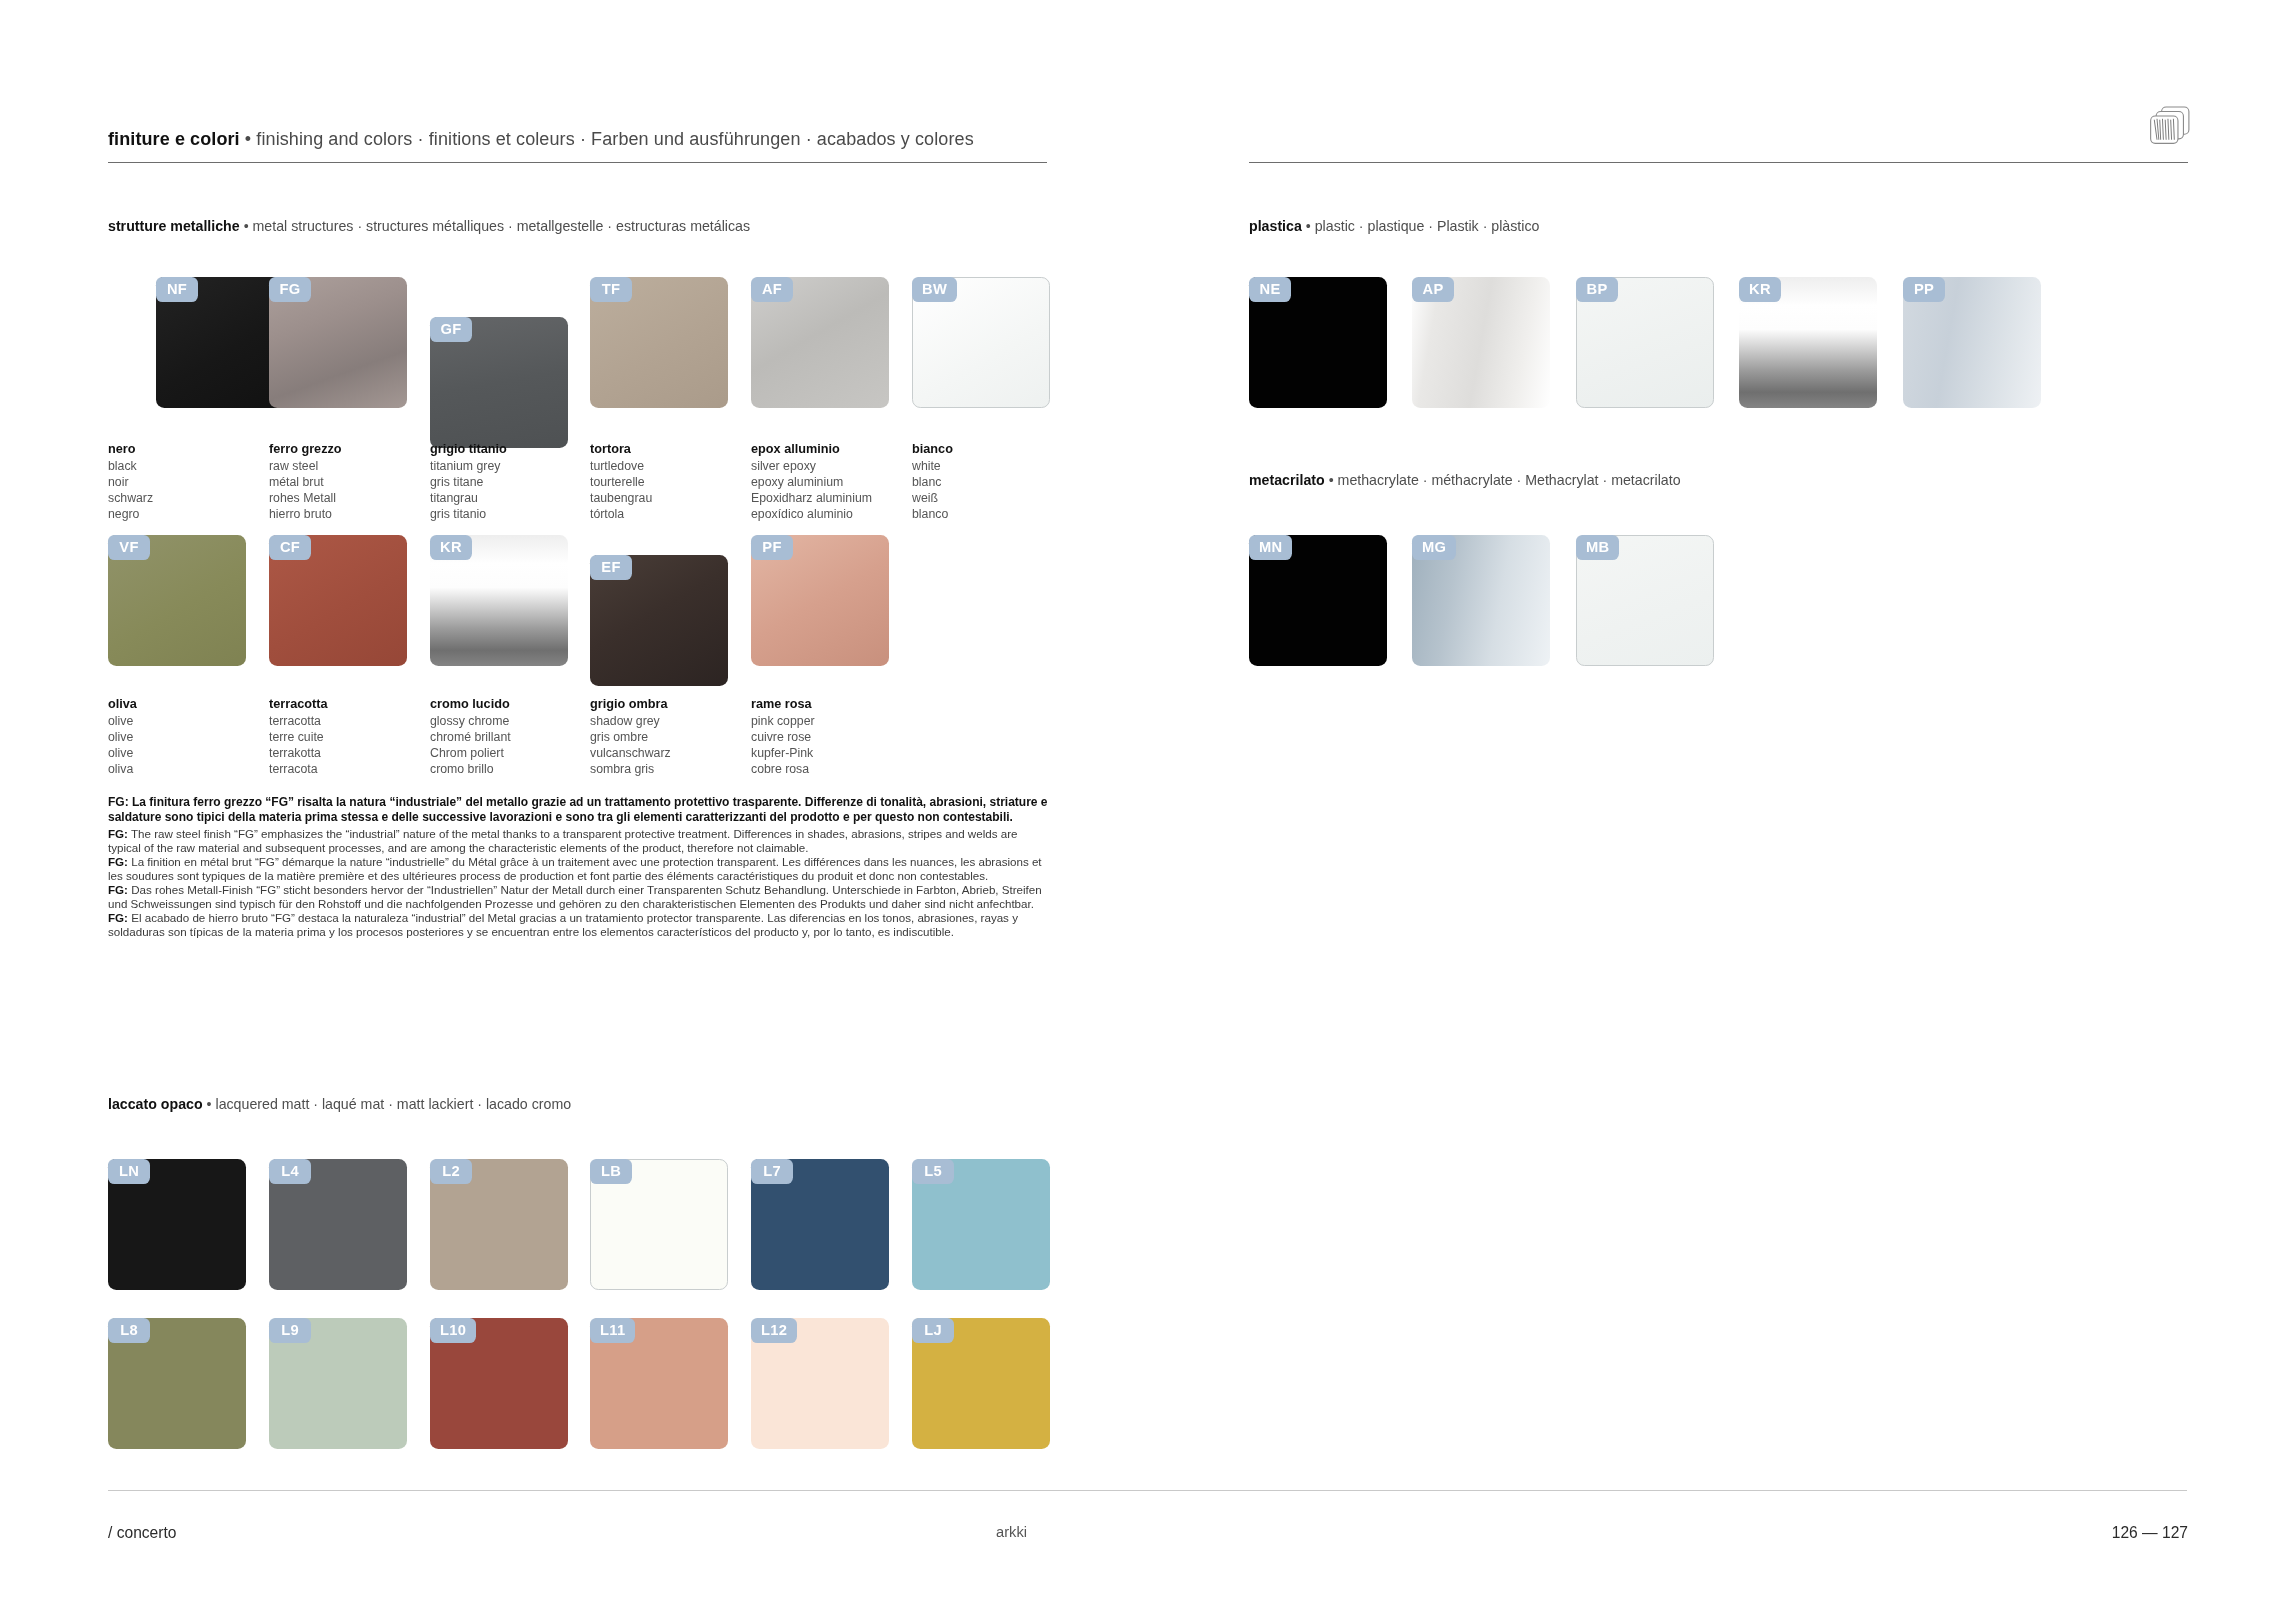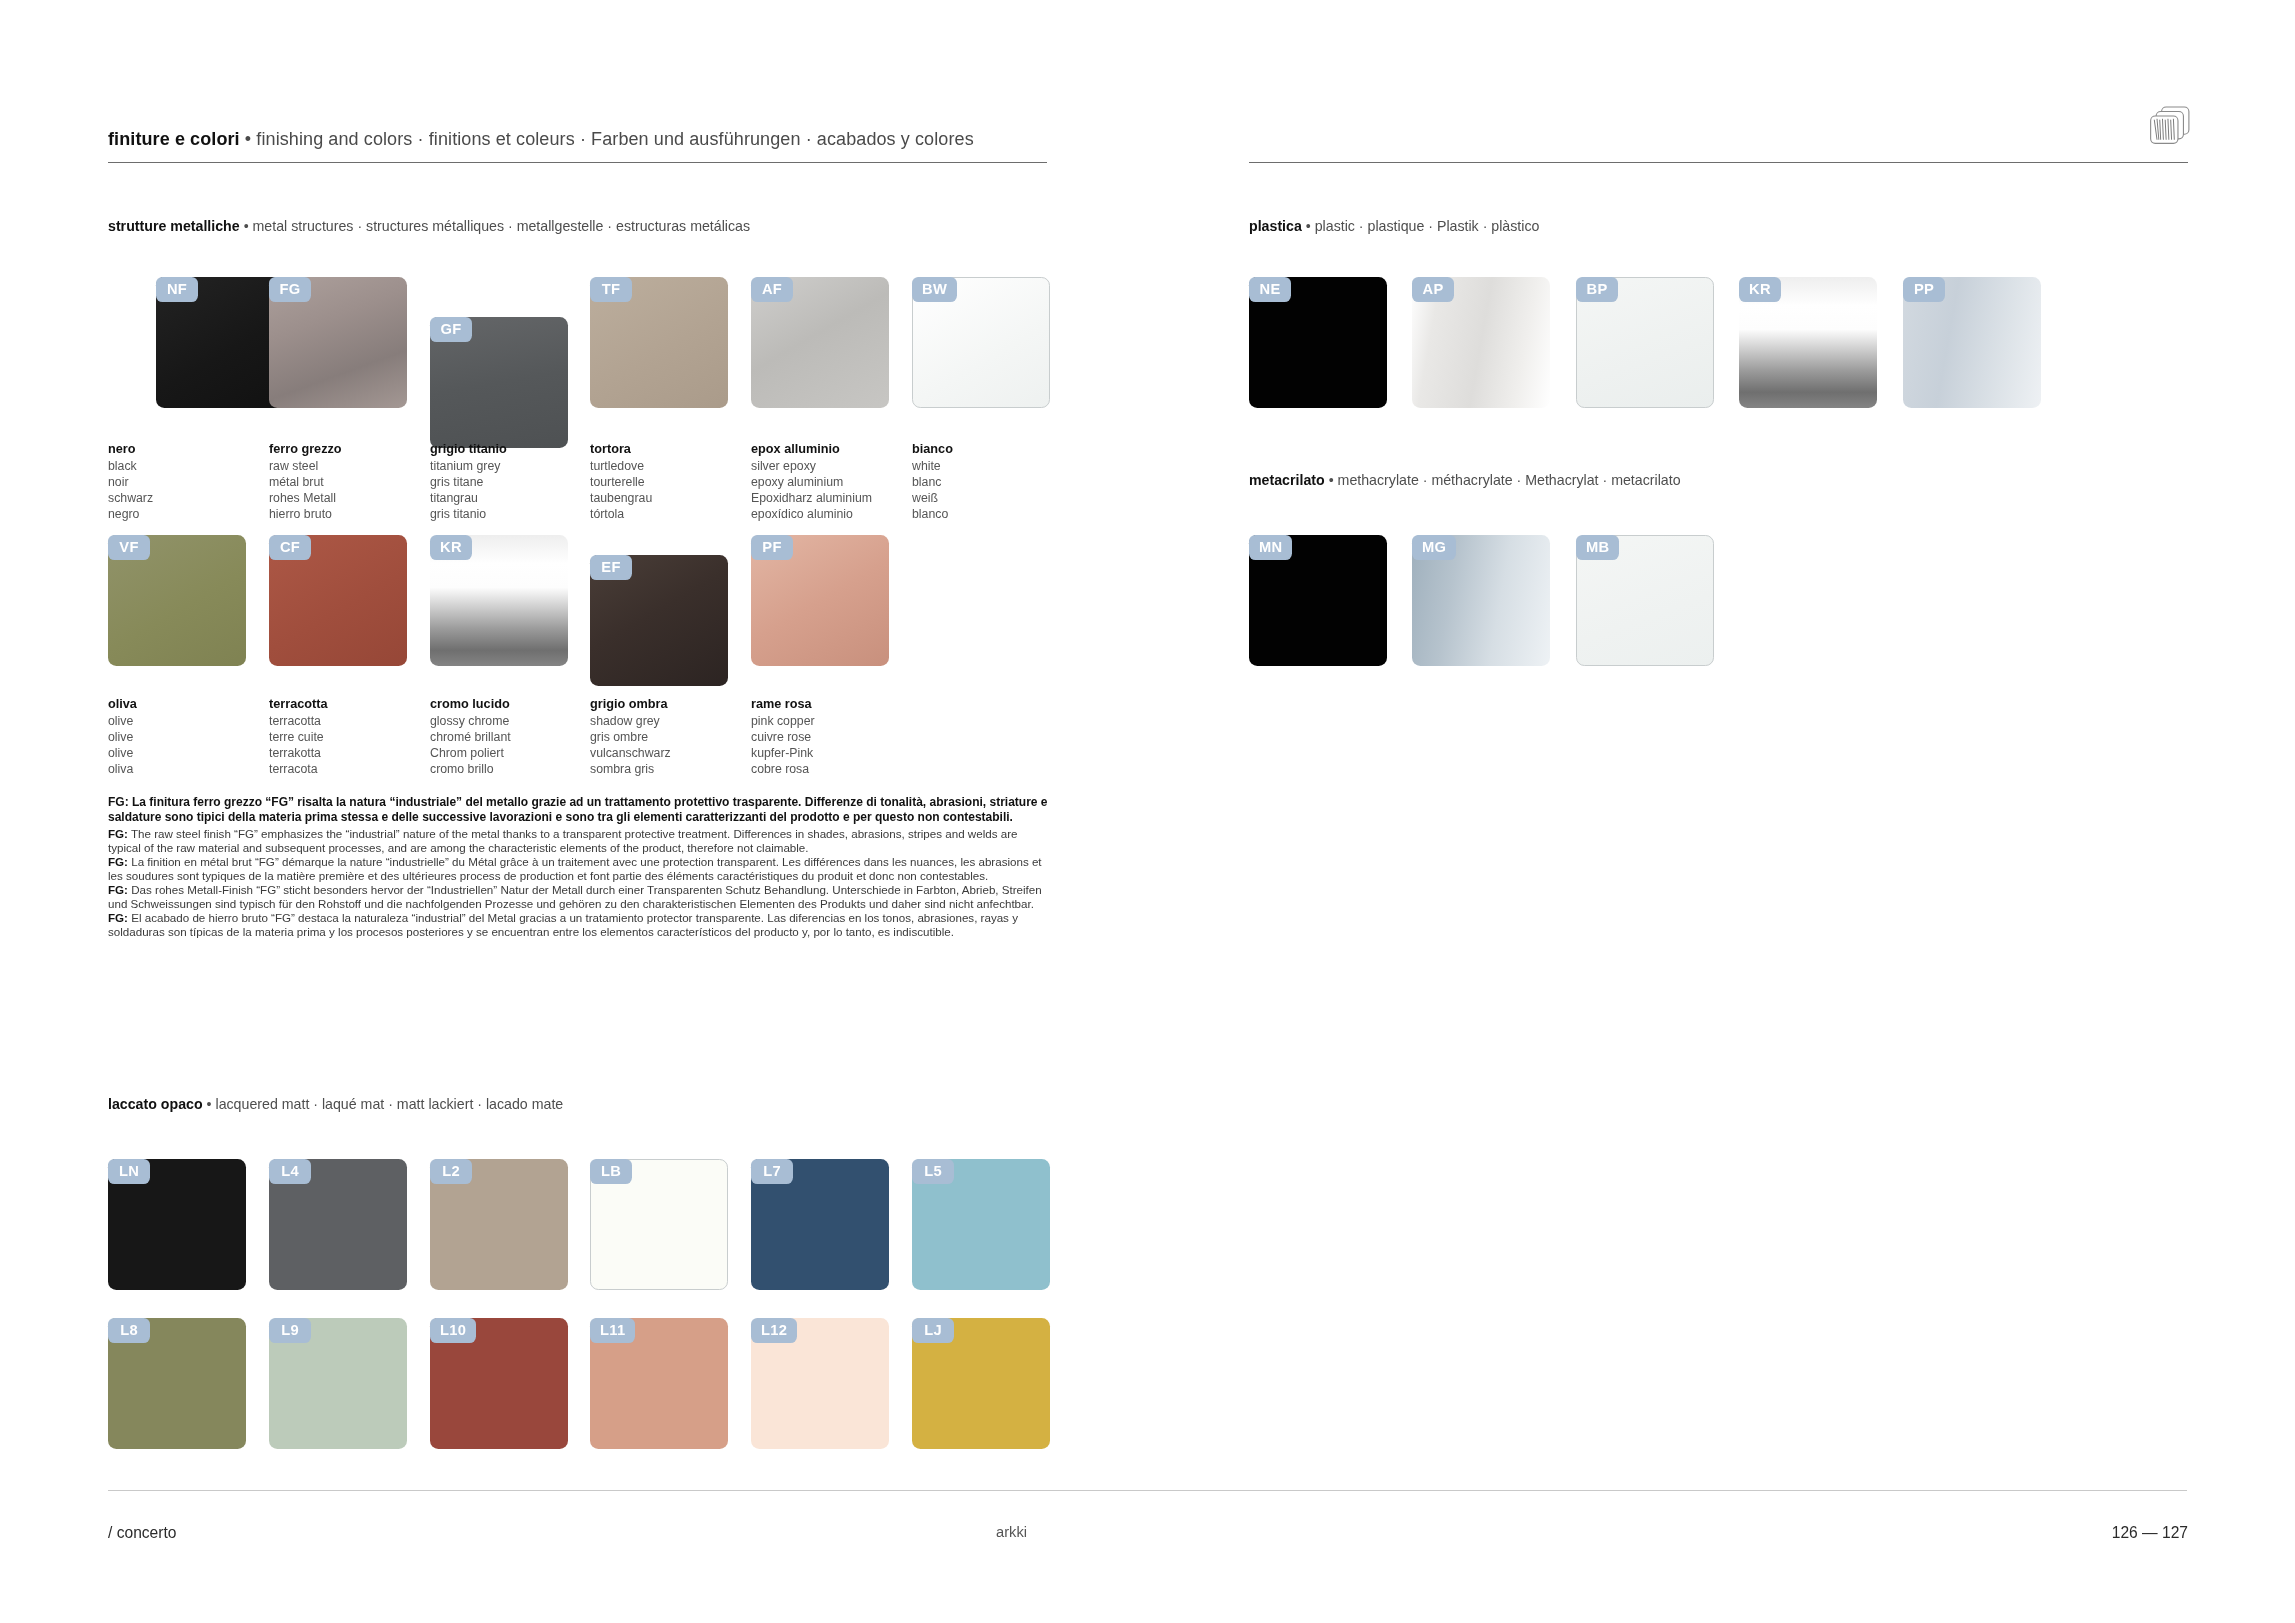--- a/index.html
+++ b/index.html
@@ -104,21 +104,21 @@
   <div class="sec-title" style="left:1249px; top:218px;">
     <span class="b">plastica</span>
     <span class="n">• plastic · plastique · Plastik · plàstico</span>
   </div>
   <div class="sec-title" style="left:1249px; top:472px;">
     <span class="b">metacrilato</span>
     <span class="n">• methacrylate · méthacrylate · Methacrylat · metacrilato</span>
   </div>
   <div class="sec-title" style="left:108px; top:1096px;">
     <span class="b">laccato opaco</span>
-    <span class="n">• lacquered matt · laqué mat · matt lackiert · lacado mate</span>
+    <span class="n">• lacquered matt · laqué mat · matt lackiert · lacado cromo</span>
   </div>
 
   <div id="swatch-layer">
       <div class="sw" style="left: 108px; top: 277px; width: 138px; height: 131px; margin-left: 48px;">
         <div class="chip" style="width: 138px; height: 131px; background: linear-gradient(150deg, rgb(35, 35, 35) 0%, rgb(23, 23, 23) 55%, rgb(17, 17, 17) 100%);"></div>
         <div class="tag">NF</div>
       </div>
       <div class="names" style="left: 108px; top: 441px;">
         <span class="it">nero</span>
         <span>black</span>

